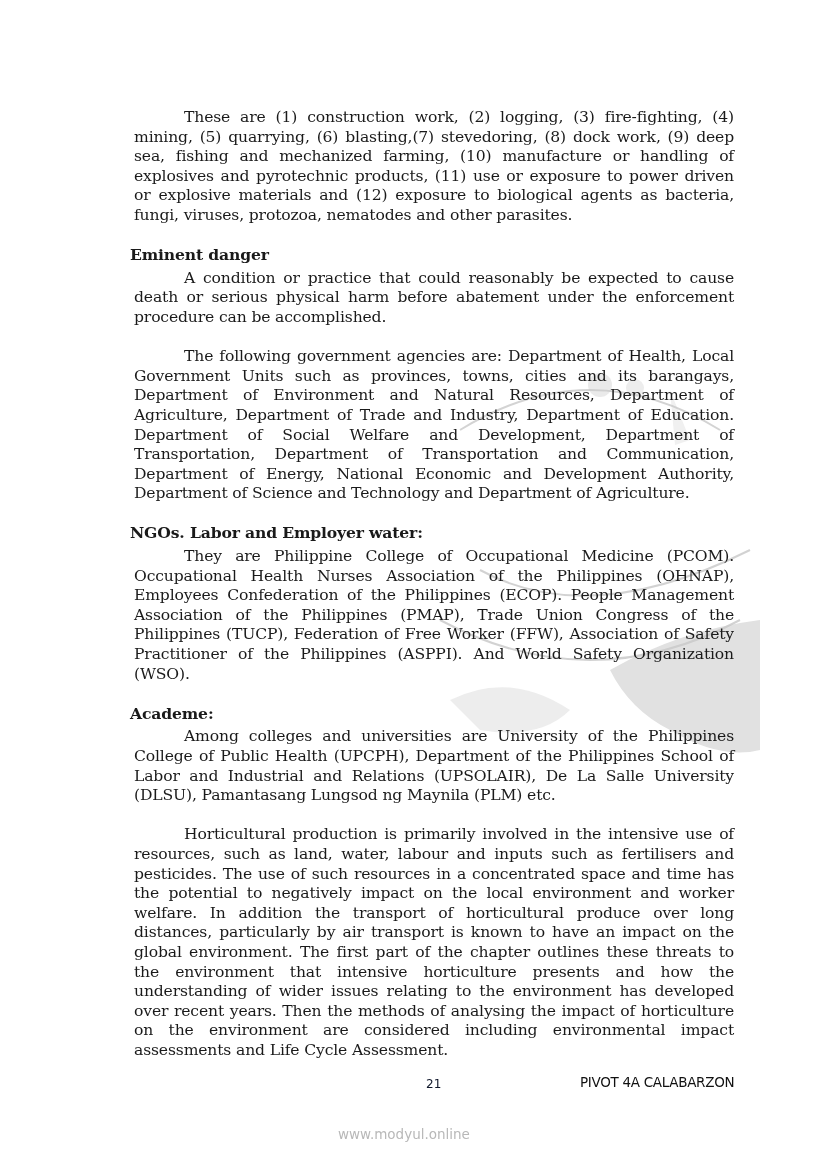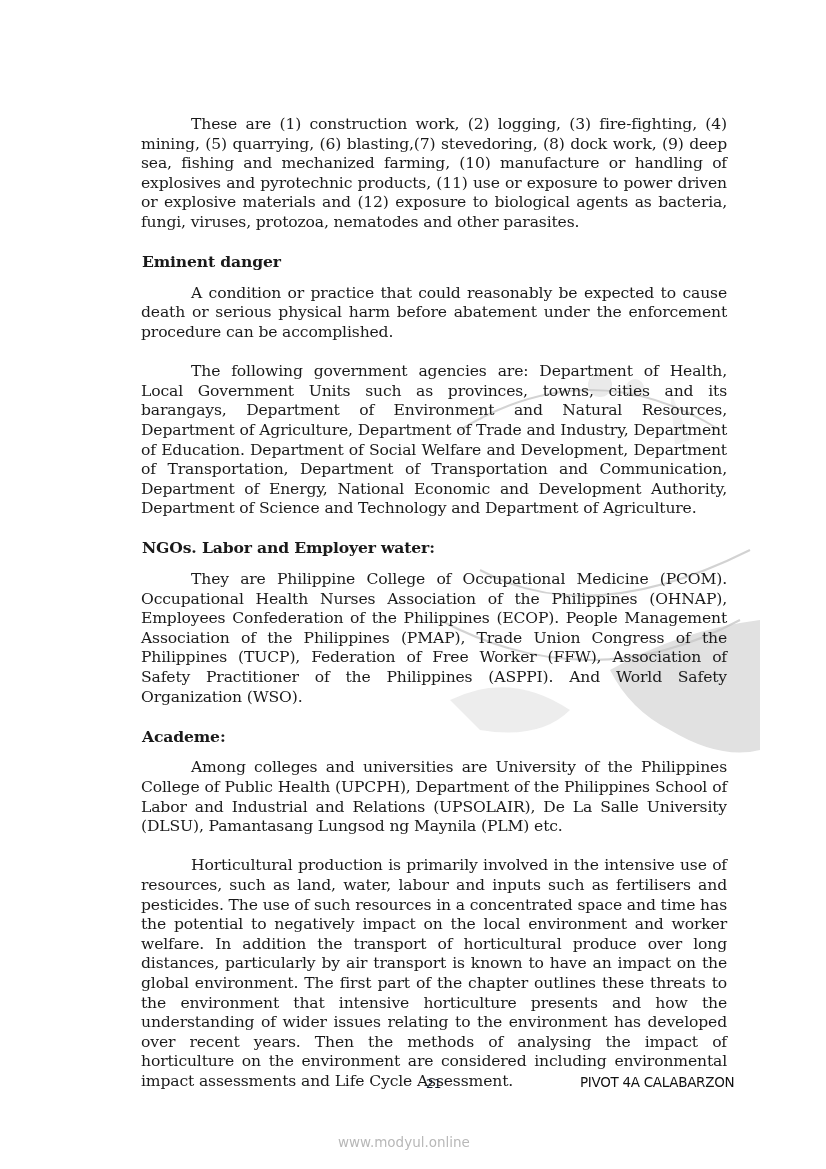--- a/index.html
+++ b/index.html
@@ -26,26 +26,26 @@
     .content {
       position: absolute;
       left: 130px;
       top: 104px;
       width: 608px;
       font-size: 15.6px;
       line-height: 19.6px;
       letter-spacing: -0.15px;
     }
     .para {
-      margin: 11px;
+      margin: 4px;
       text-align: justify;
       text-indent: 50px;
     }
     .heading {
-      margin: 12px;
+      margin: 0;
       font-weight: bold;
       font-size: 15.6px;
       line-height: 19.6px;
     }
     .section {
       margin-bottom: 19.6px;
     }
     .footer-page {
       position: absolute;
       left: 426px;
@@ -63,21 +63,20 @@
       letter-spacing: -0.3px;
       color: #111;
     }
     .site-url {
       position: absolute;
       left: 338px;
       top: 1126px;
       font-family: "DejaVu Sans", "Liberation Sans", sans-serif;
       font-size: 13.5px;
       color: #b8b8b8;
-      margin-top: 8px;
     }
   </style>
 </head>
 <body>
 
 <svg class="watermark" viewBox="0 0 340 420">
   <g fill="none" stroke="#c8c8c8" stroke-width="2" opacity="0.8">
     <path d="M40 60 Q170 -20 300 60"></path>
     <path d="M20 250 Q170 330 320 250"></path>
     <path d="M60 200 Q170 260 330 180"></path>

